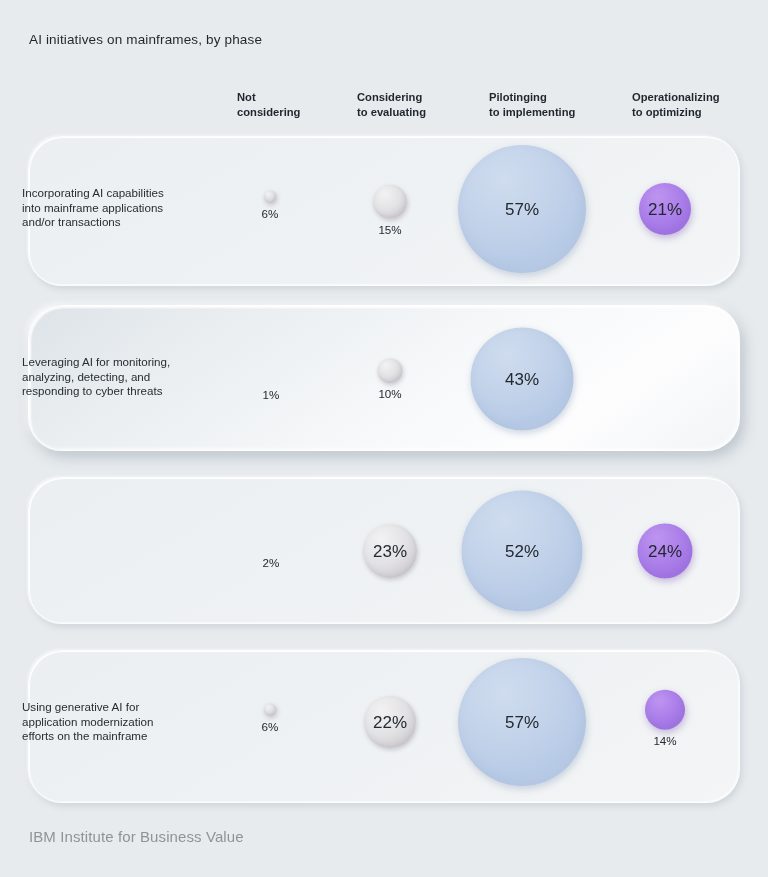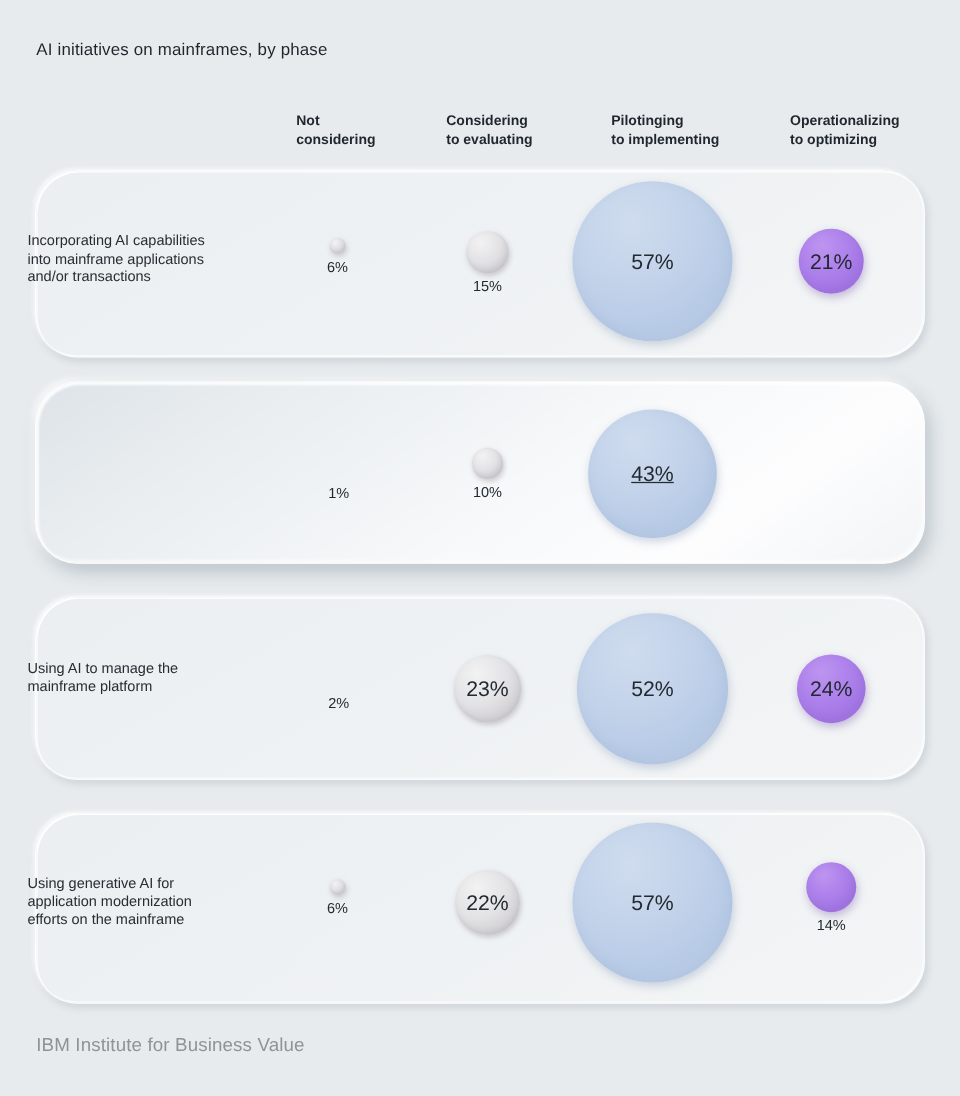--- a/index.html
+++ b/index.html
@@ -158,23 +158,24 @@
     <div class="col-header" style="left: 632px; top: 0px;">Operationalizing
 to optimizing</div>
   </div>
 
 <div class="rows" id="rows-container">
     <div class="row-card" style="top: 136px; height: 150px;"></div>
     <div class="row-label" style="top: 186px;">Incorporating AI capabilities
 into mainframe applications
 and/or transactions</div>
     <div class="row-card highlight" style="top: 305px; height: 146px;"></div>
+    <div class="row-label" style="top: 355px;">Leveraging AI for monitoring,
+analyzing, detecting, and
+responding to cyber threats</div>
     <div class="row-card" style="top: 477px; height: 147px;"></div>
-    <div class="row-label" style="top: 528px;">Using AI to manage the
-mainframe platform</div>
     <div class="row-card" style="top: 650px; height: 153px;"></div>
     <div class="row-label" style="top: 700px;">Using generative AI for
 application modernization
 efforts on the mainframe</div>
     <div class="bubble-cell" style="left: 270px; top: 205px;">
       <div class="bubble gray" style="width: 13px; height: 13px;"></div>
       <span class="bubble-value-below">6%</span>
     </div>
     <div class="bubble-cell" style="left: 390px; top: 210px;">
       <div class="bubble gray" style="width: 34px; height: 34px;"></div>
@@ -190,21 +191,21 @@
         <span class="bubble-value-inside">21%</span>
       </div>
     </div>
     <div class="bubble-cell" style="left: 271px; top: 395px;">
       <span class="bubble-value-alone">1%</span>
     </div>
     <div class="bubble-cell" style="left: 390px; top: 379px;">
       <div class="bubble gray" style="width: 25px; height: 25px;"></div>
       <span class="bubble-value-below">10%</span>
     </div>
-    <div class="bubble-cell" style="left: 522px; top: 379px; text-decoration: underline;">
+    <div class="bubble-cell" style="left: 522px; top: 379px;">
       <div class="bubble blue" style="width: 103px; height: 103px;">
         <span class="bubble-value-inside">43%</span>
       </div>
     </div>
     <div class="bubble-cell" style="left: 271px; top: 563px;">
       <span class="bubble-value-alone">2%</span>
     </div>
     <div class="bubble-cell" style="left: 390px; top: 551px;">
       <div class="bubble gray" style="width: 54px; height: 54px;">
         <span class="bubble-value-inside">23%</span>

